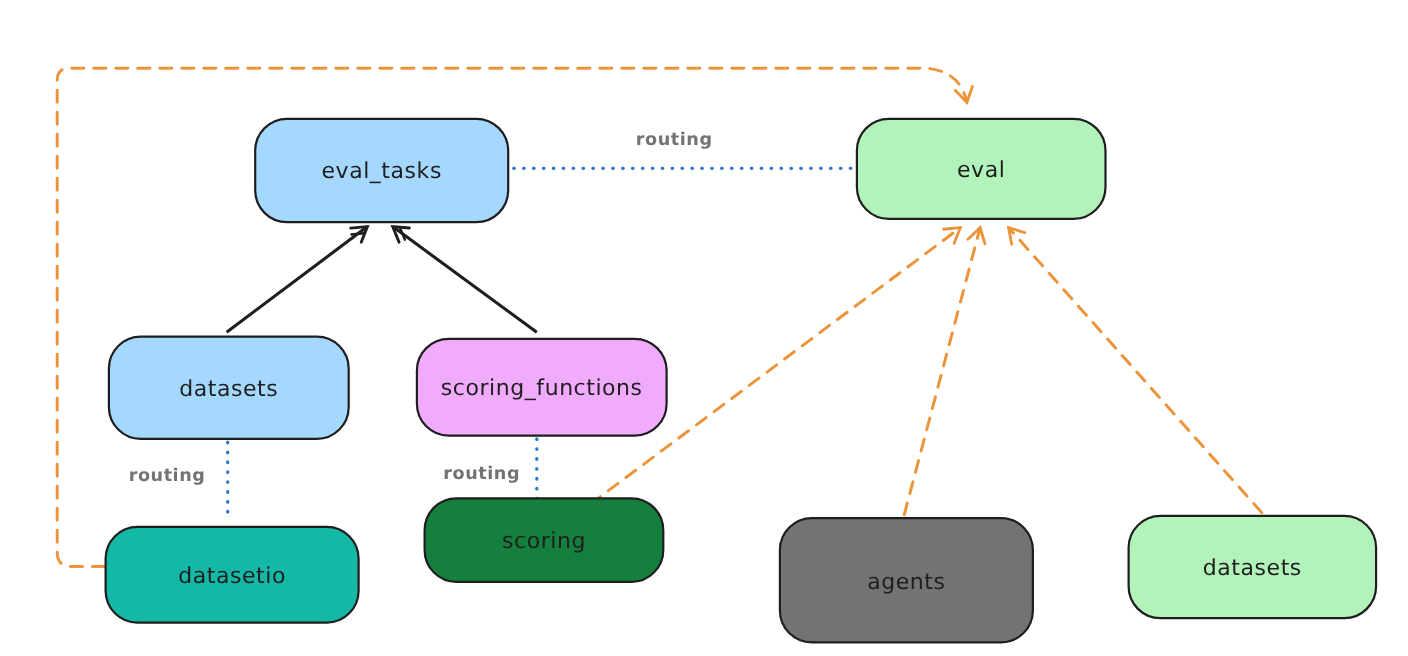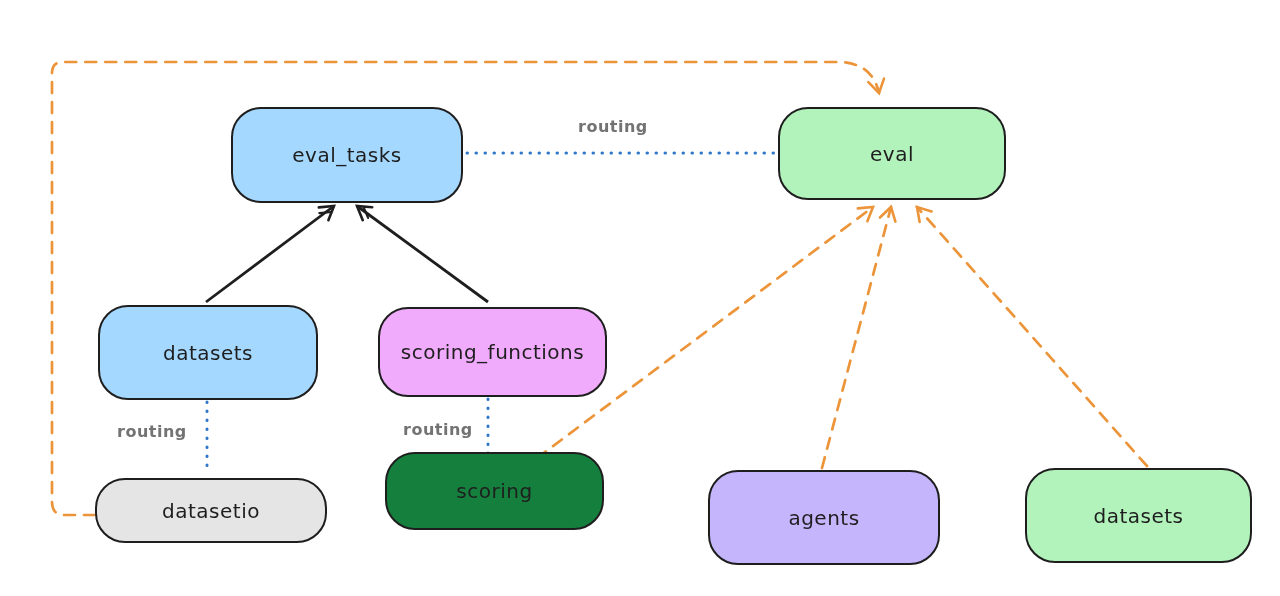--- a/index.html
+++ b/index.html
@@ -85,29 +85,29 @@
   </div>
 
   <div class="node" style="left: 98px; top: 305px; width: 220px; height: 95px; background-color: rgb(165, 216, 255);">
     <span class="node-label">datasets</span>
   </div>
 
   <div class="node" style="left: 378px; top: 307px; width: 229px; height: 90px; background-color: #f0abfc;">
     <span class="node-label">scoring_functions</span>
   </div>
 
-  <div class="node" style="left: 95px; top: 478px; width: 232px; height: 65px; background-color: #e5e5e5;">
+  <div class="node" style="left: 95px; top: 478px; width: 232px; height: 89px; background-color: #14b8a6;">
     <span class="node-label">datasetio</span>
   </div>
 
   <div class="node" style="left: 385px; top: 452px; width: 219px; height: 78px; background-color: #15803d;">
     <span class="node-label">scoring</span>
   </div>
 
-  <div class="node" style="left: 708px; top: 470px; width: 232px; height: 95px; background-color: #c4b5fd;">
+  <div class="node" style="left: 708px; top: 470px; width: 232px; height: 115px; background-color: #737373;">
     <span class="node-label">agents</span>
   </div>
 
   <div class="node" style="left: 1025px; top: 468px; width: 227px; height: 95px; background-color: rgb(178, 242, 187);">
     <span class="node-label">datasets</span>
   </div>
 
   <div class="edge-label" style="left:578px; top:117px;">routing</div>
   <div class="edge-label" style="left:117px; top:422px;">routing</div>
   <div class="edge-label" style="left:403px; top:420px;">routing</div>

